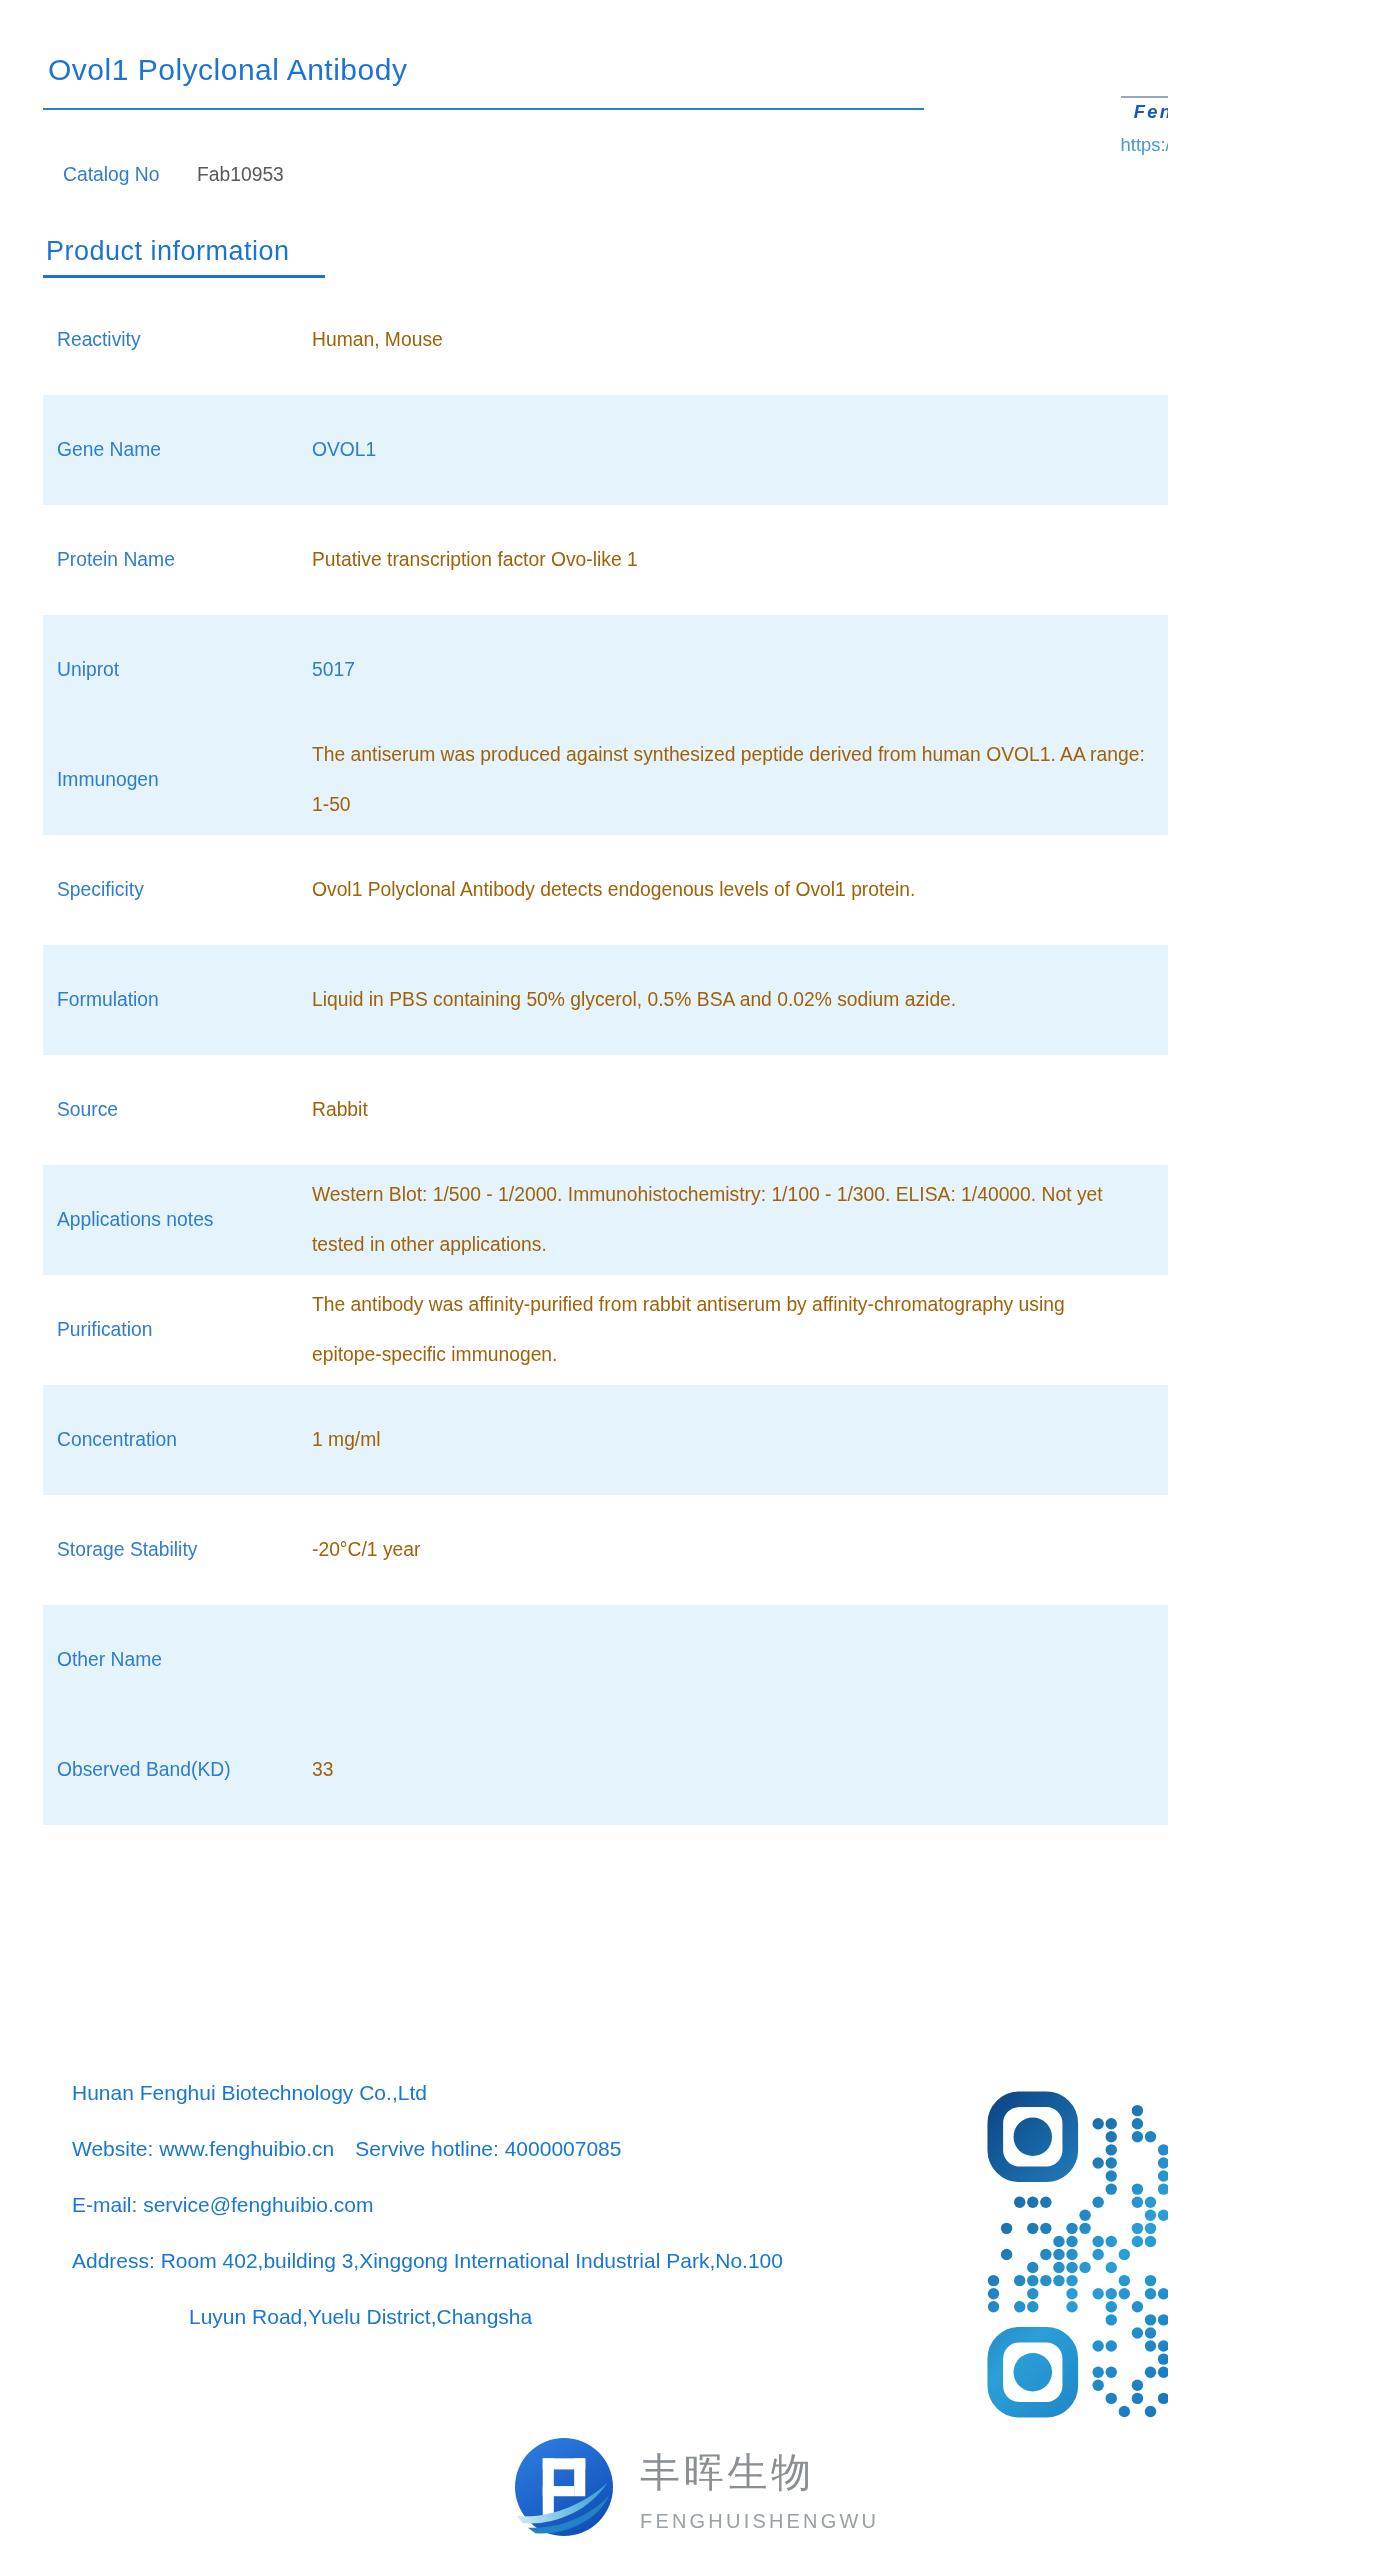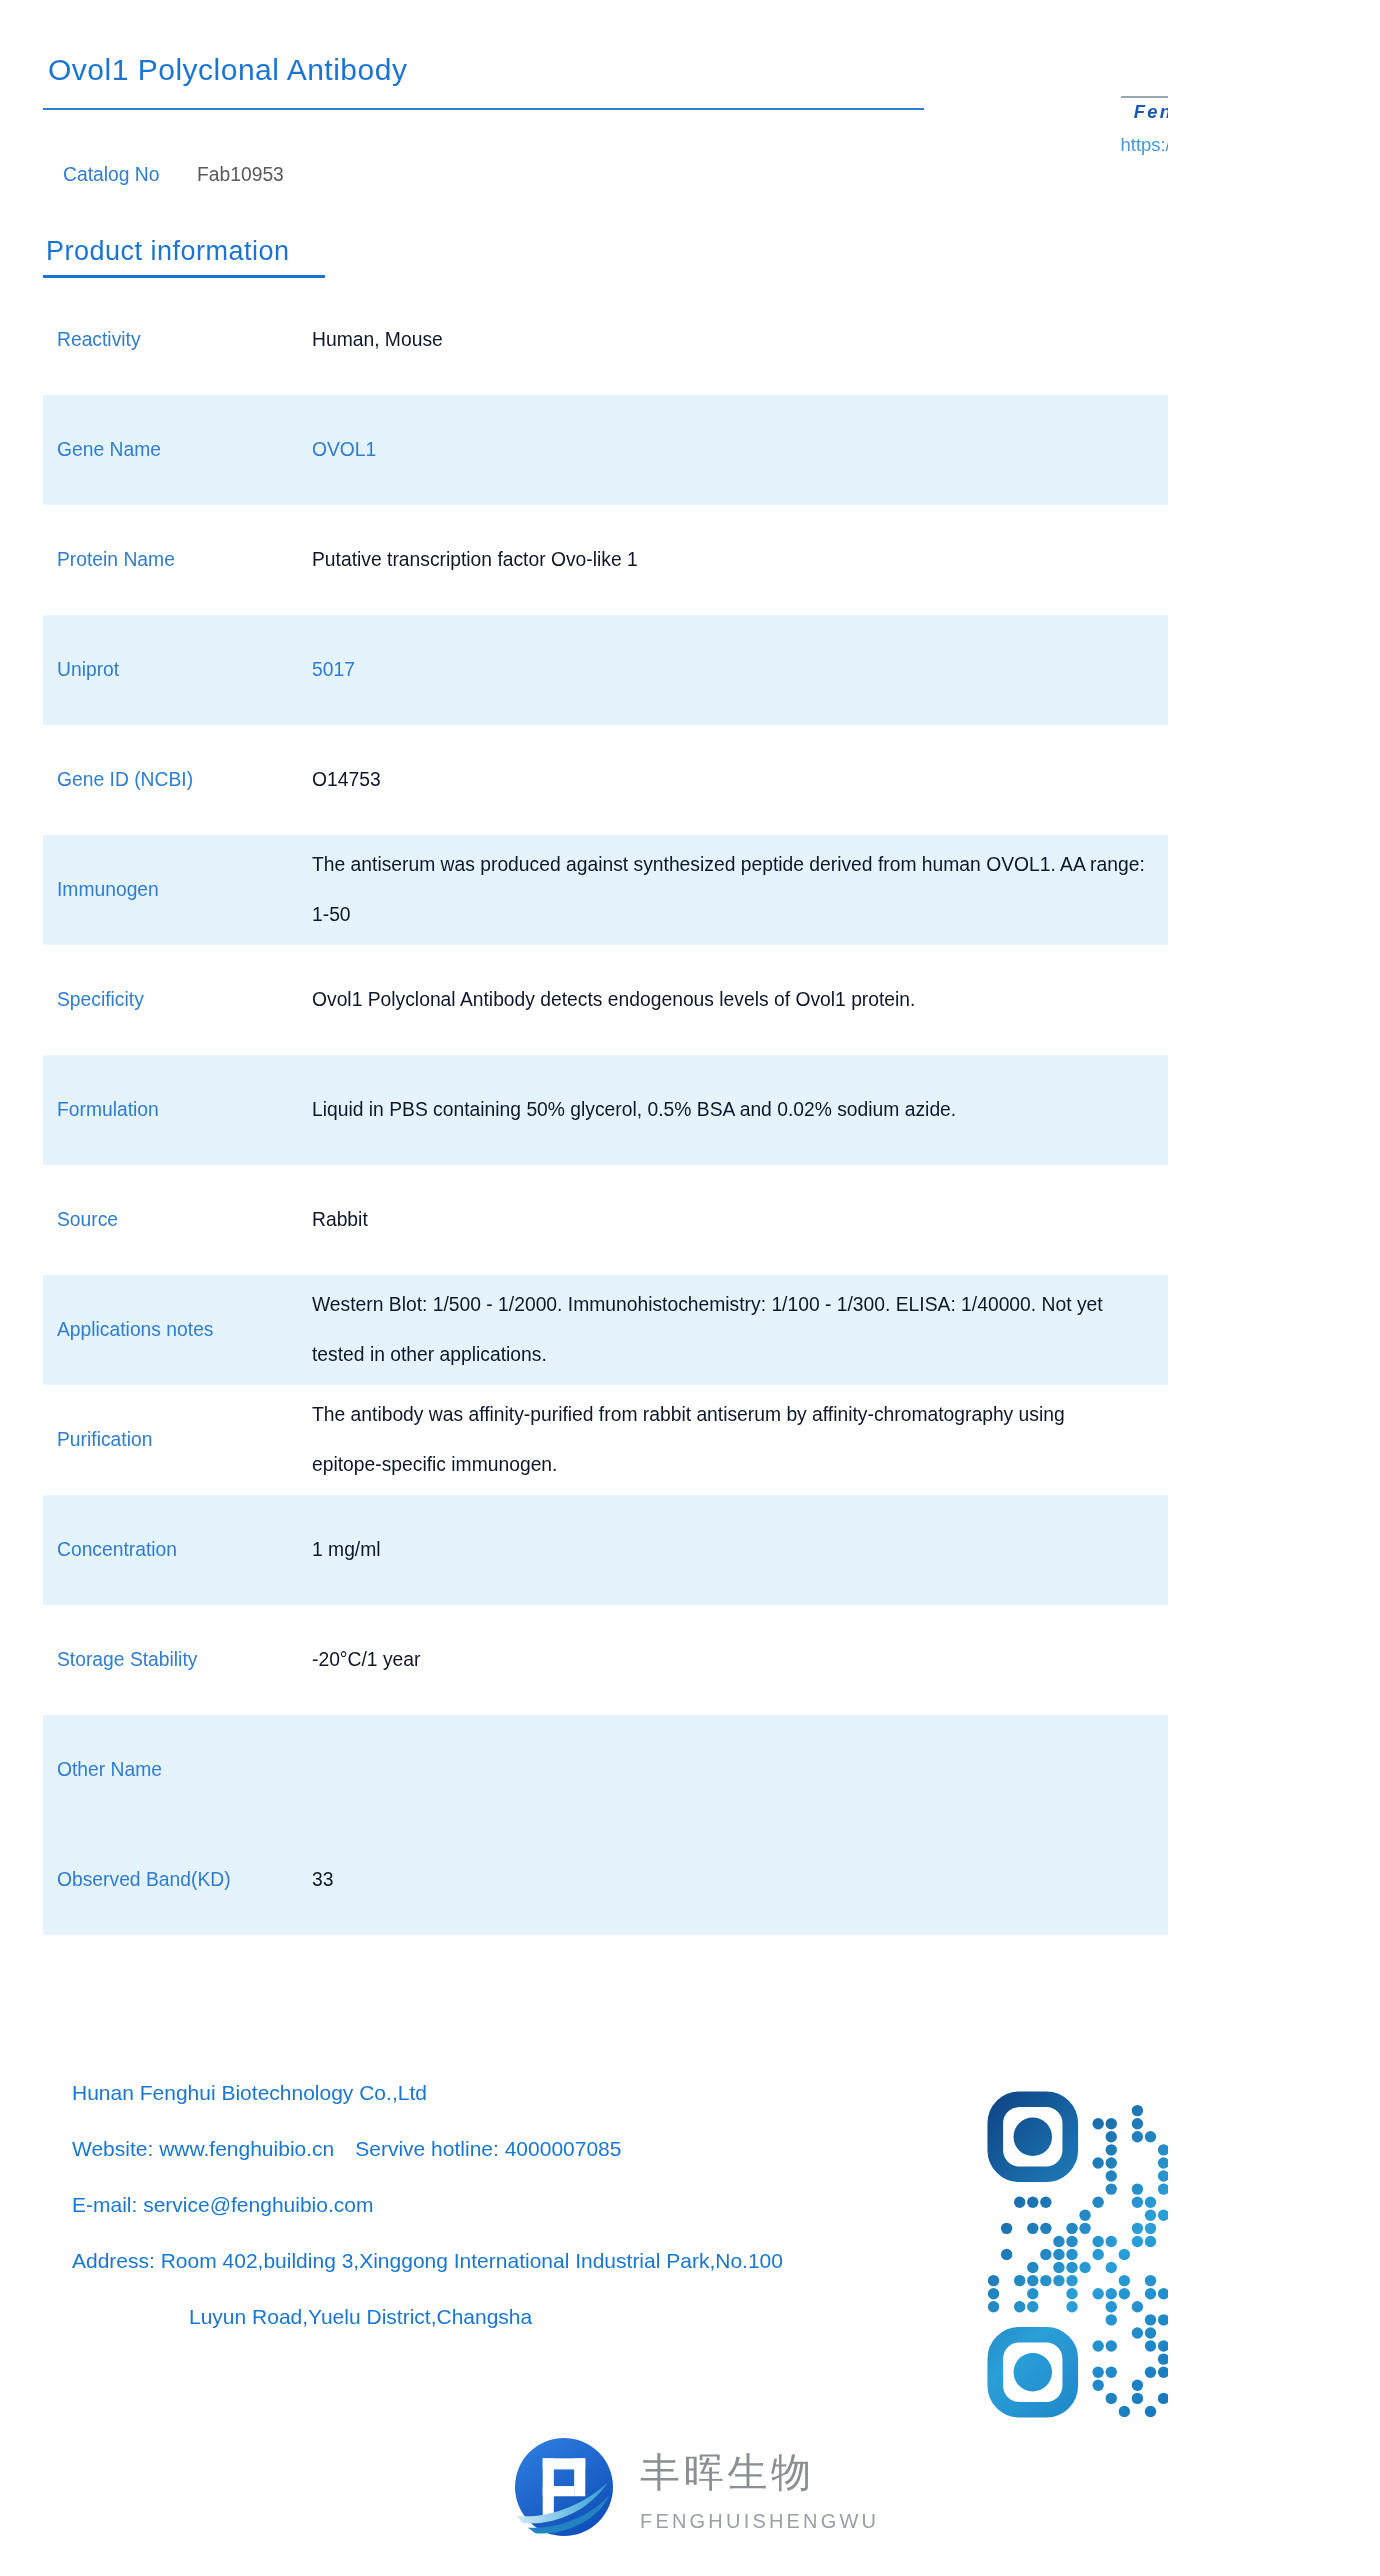--- a/index.html
+++ b/index.html
@@ -23,21 +23,21 @@
 
   
   .section-heading { position:absolute; left:46px; top:236px; font-size:27px; font-weight:400; color:#1b74d4; letter-spacing:0.5px; }
   .section-rule { position:absolute; left:43px; top:275px; width:282px; height:2.8px; background:#1b74d4; }
 
   
   .ptable { position:absolute; left:43px; top:285px; width:1291px; }
   .row { display:flex; align-items:center; min-height:110px; background:#ffffff; }
   .row.alt { background:#e5f3fc; }
   .row .label { flex:0 0 269px; padding-left:14px; font-size:19.3px; color:#2e7dd1; }
-  .row .value { flex:1; padding-right:41px; font-size:19.3px; color:#0f172a; line-height:50px; white-space:pre-line; }
+  .row .value { flex:1; padding-right:41px; font-size:19.3px; color:#a16207; line-height:50px; white-space:pre-line; }
   .row .value.link { color:#2e7dd1; }
 
   
   .footer { position:absolute; left:72px; top:2081px; width:902px; font-size:21px; color:#1877d2; }
   .footer .fline { margin-bottom:32px; white-space:nowrap; }
   .footer .hotline { margin-left:21px; }
   .footer .addr2 { margin-left:117px; }
 
   .qr-wrap { position:absolute; left:987px; top:2091px; width:327px; height:327px; }
 
@@ -93,24 +93,20 @@
     <div class="row">
       <div class="label">Protein Name</div>
       <div class="value">Putative transcription factor Ovo-like 1</div>
     </div>
 
     <div class="row alt">
       <div class="label">Uniprot</div>
       <div class="value link">5017</div>
     </div>
 
-    <div class="row">
-      <div class="label">Gene ID (NCBI)</div>
-      <div class="value">O14753</div>
-    </div>
 
     <div class="row alt">
       <div class="label">Immunogen</div>
       <div class="value">The antiserum was produced against synthesized peptide derived from human OVOL1. AA range:
 1-50</div>
     </div>
 
     <div class="row">
       <div class="label">Specificity</div>
       <div class="value">Ovol1 Polyclonal Antibody detects endogenous levels of Ovol1 protein.</div>

